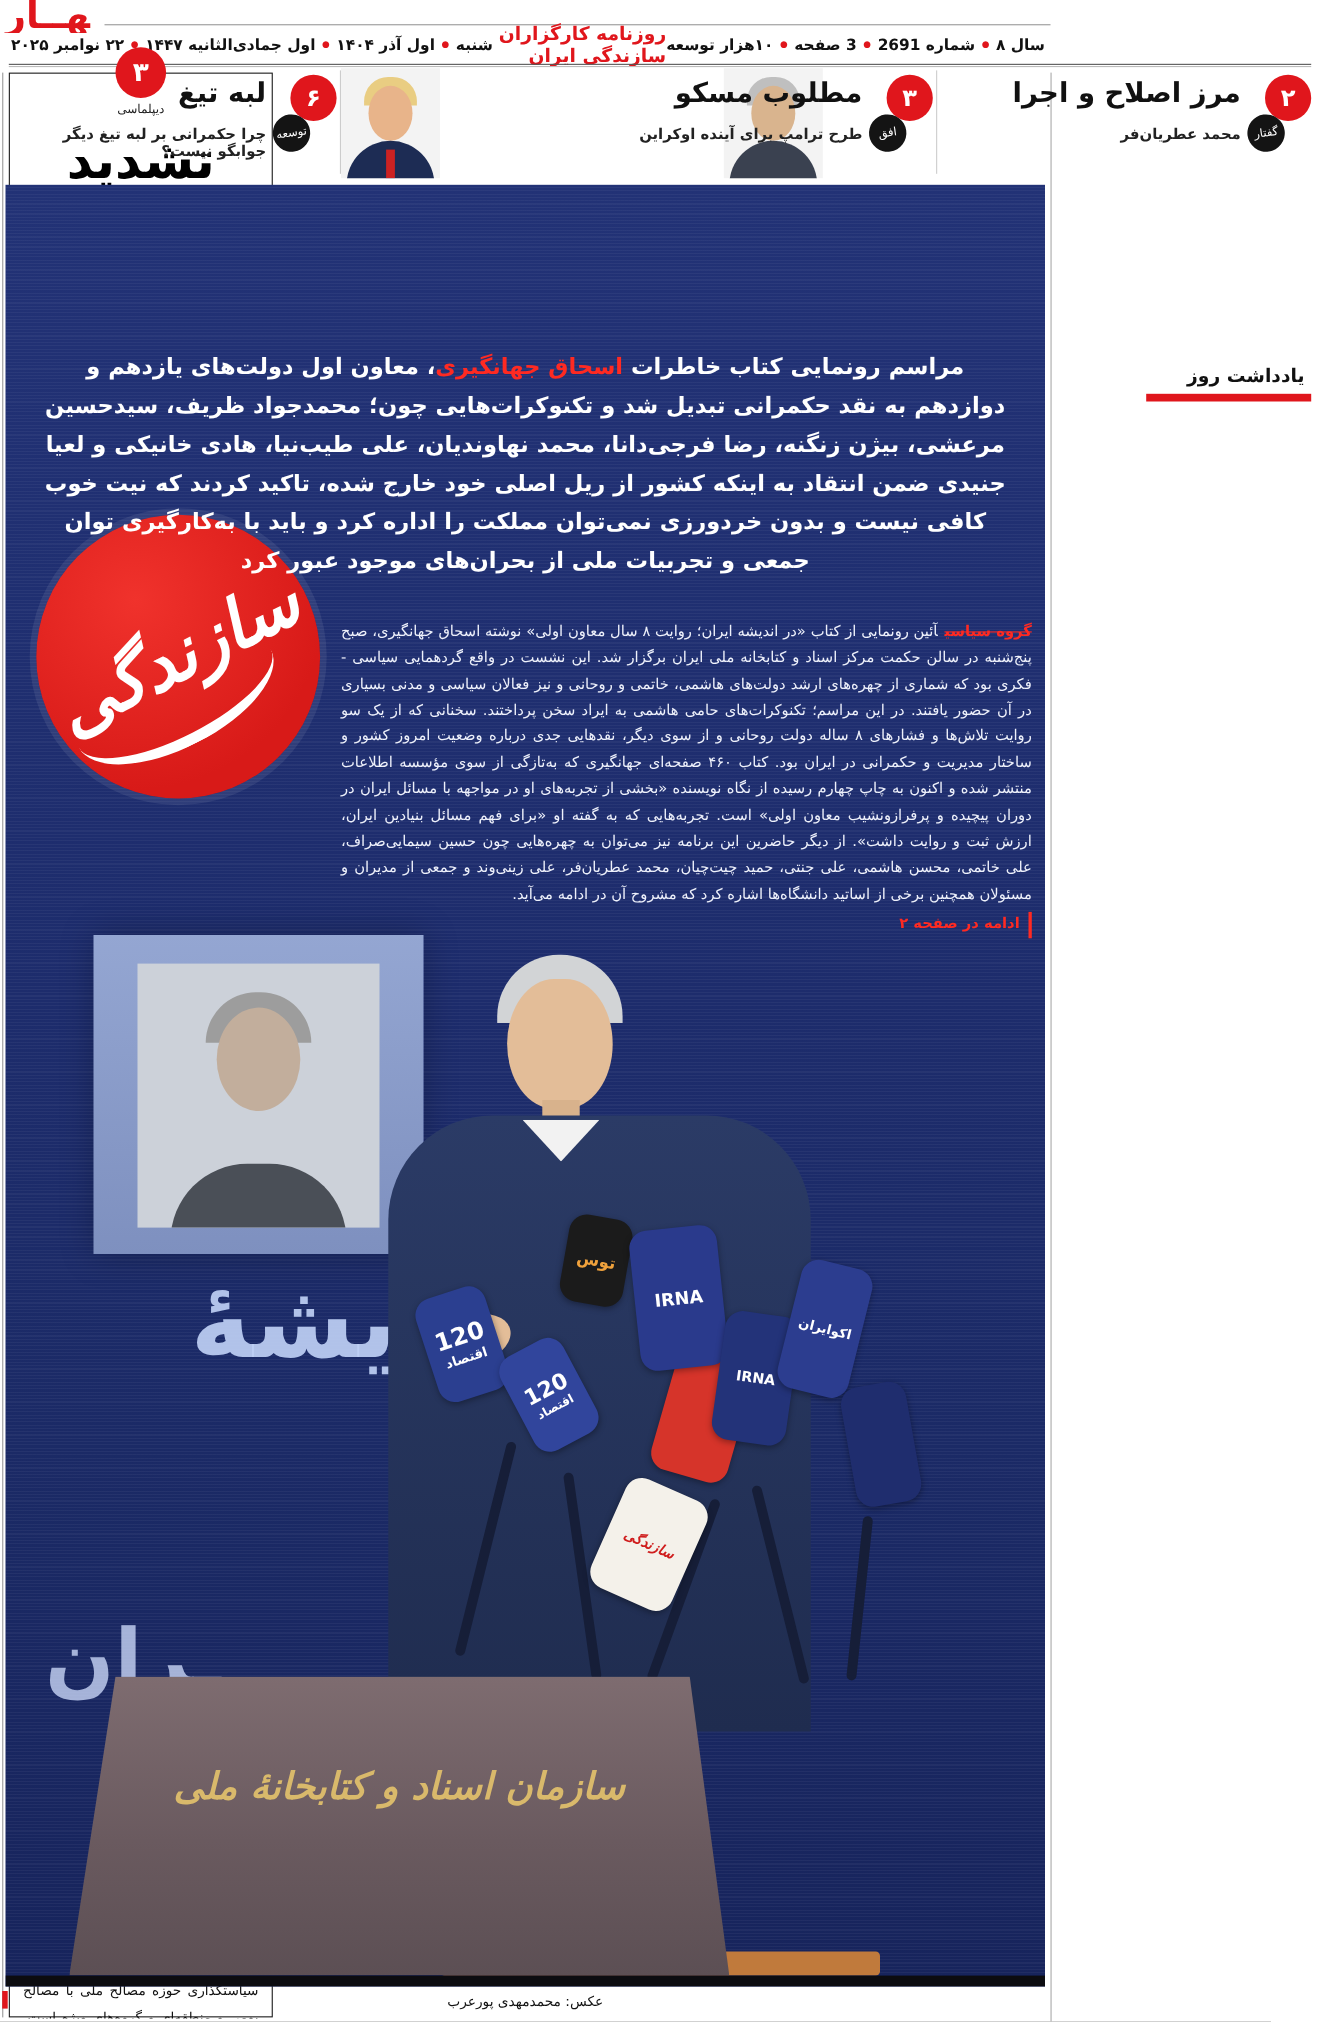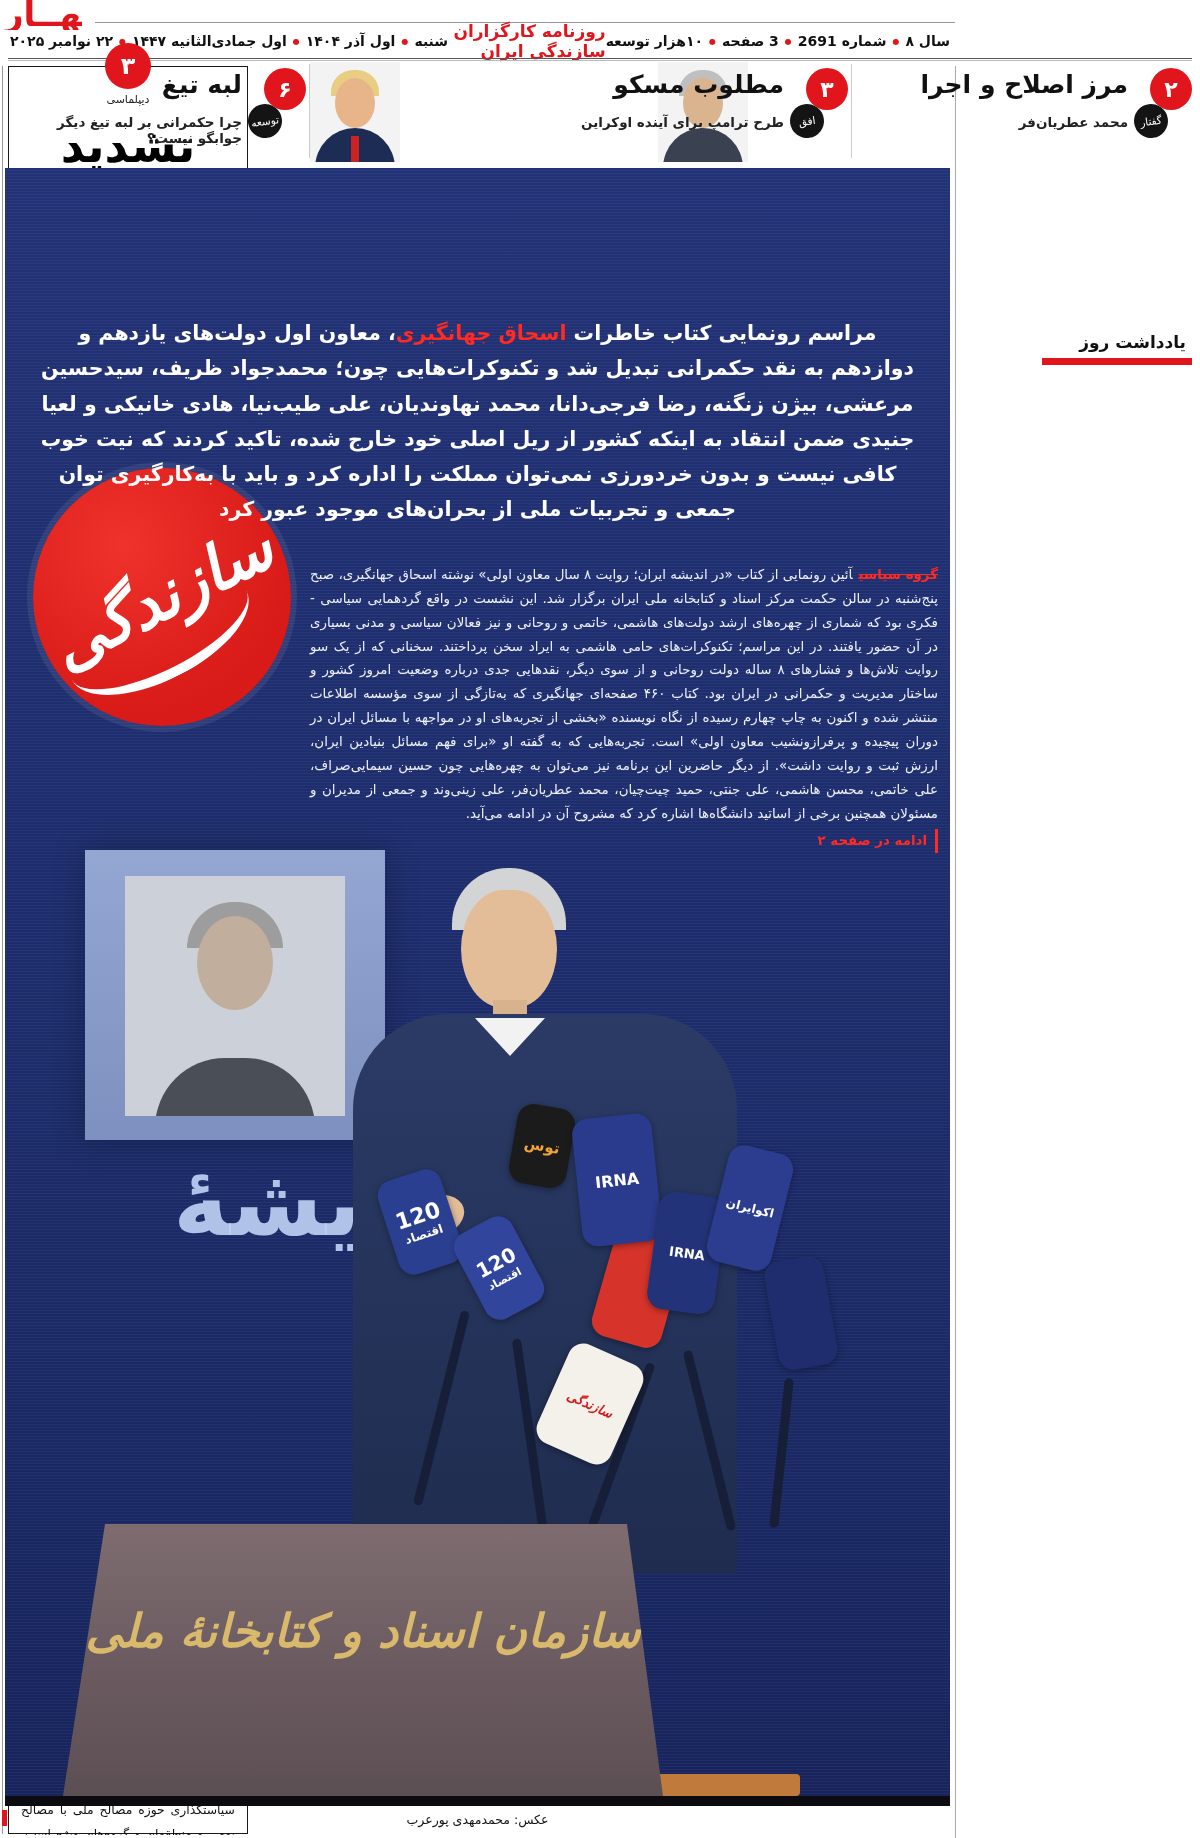--- a/index.html
+++ b/index.html
@@ -105,21 +105,21 @@
   
   .mic{position:absolute;border-radius:16px;color:#fff;display:flex;flex-direction:column;align-items:center;justify-content:center;
     font-weight:bold;z-index:5;box-shadow:0 2px 6px rgba(0,0,0,.35);}
   .mic .lat{direction:ltr;font-family:"DejaVu Sans","Liberation Sans",sans-serif;}
   .stem{position:absolute;width:9px;background:#161e38;border-radius:5px;z-index:4;}
 
   
   .podium{position:absolute;left:58px;top:1356px;width:600px;height:272px;z-index:5;
     background:linear-gradient(180deg,#7e6c70 0%,#6a5a5f 55%,#5c4f54 100%);
     clip-path:polygon(7% 0,94% 0,100% 100%,0 100%);box-shadow:0 -4px 14px rgba(0,0,0,.3);}
-  .podium-text{position:absolute;top:80px;right:0;left:0;text-align:center;font-size:46px;font-weight:bold;font-style:italic;color:#d9b96b;}
+  .podium-text{position:absolute;top:80px;right:0;left:0;text-align:center;font-size:34px;font-weight:bold;font-style:italic;color:#d9b96b;}
   .stage-strip{position:absolute;left:395px;bottom:10px;width:400px;height:22px;background:#c07a3c;z-index:4;border-radius:4px;}
   .bottom-bar{position:absolute;left:0;right:0;bottom:0;height:10px;background:#0c0c10;z-index:8;}
 
   .credit{position:absolute;top:1812px;right:250px;left:5px;text-align:center;font-size:12.5px;color:#111;}
   .credit-tick{position:absolute;top:1810px;left:2px;width:5px;height:16px;background:#e0161c;}
 
   .vsep-main{position:absolute;top:66px;bottom:0;right:244px;width:1px;background:#aaa;}
   .left-frame{position:absolute;top:66px;bottom:4px;left:2px;width:1px;background:#999;}
 </style>
 </head>
@@ -226,20 +226,21 @@
     </div>
 
     <div class="screen">
       <div class="sc-portrait">
         <div class="sc-hair"></div>
         <div class="sc-face"></div>
         <div class="sc-body"></div>
       </div>
     </div>
     <div class="ghost-big">دیشهٔ</div>
+    <div class="ghost-small">ـران</div>
     <div class="ghost-caption">اسحاق جهانگیری</div>
 
     <div class="p-hair"></div>
     <div class="p-face"></div>
     <div class="p-neck"></div>
     <div class="p-collar"></div>
     <div class="p-suit"></div>
     <div class="p-hand"></div>
 
     <div class="mic" style="left:382px;top:1005px;width:66px;height:98px;background:#2b3f90;transform:rotate(-18deg);">

